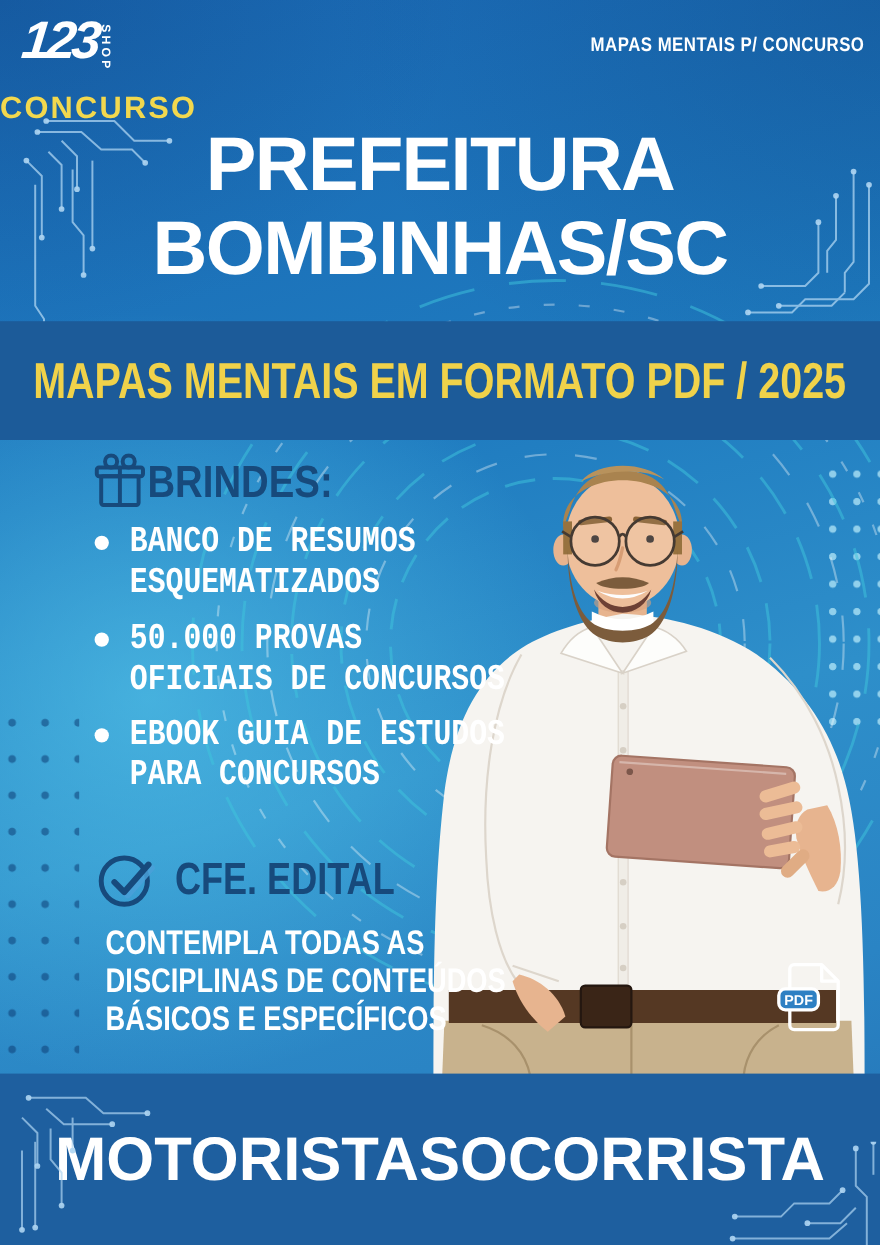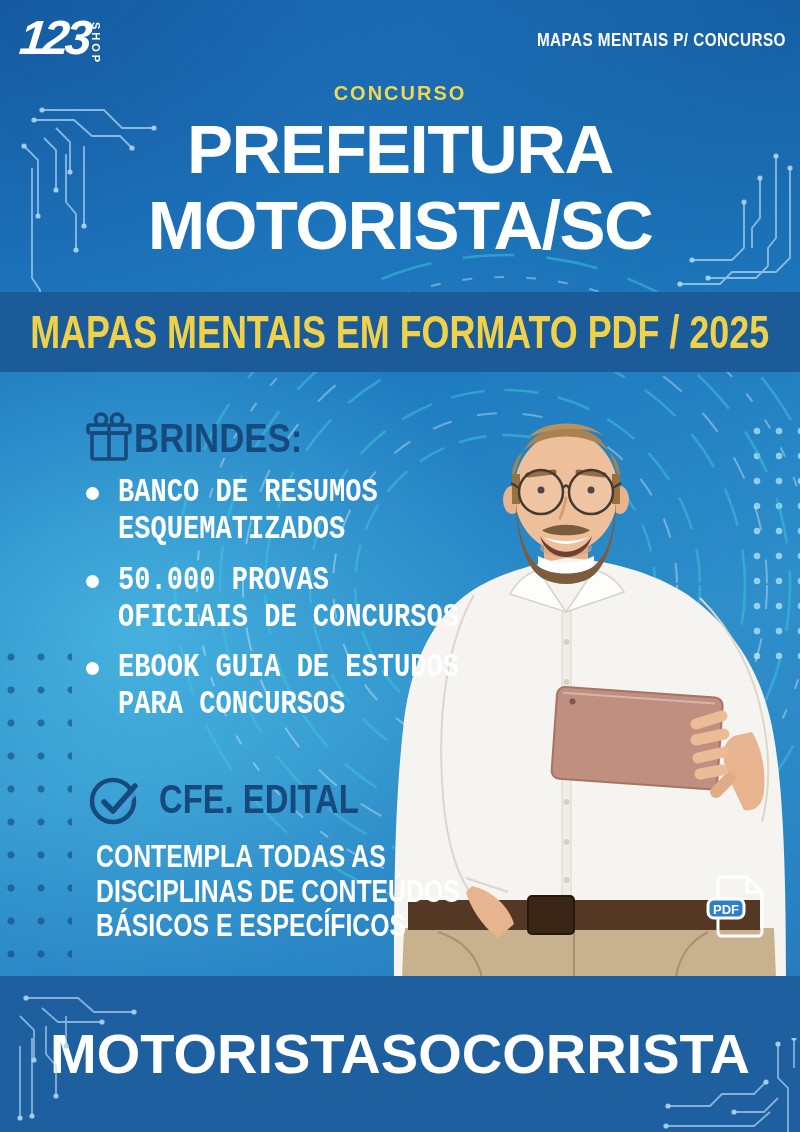--- a/index.html
+++ b/index.html
@@ -17,26 +17,26 @@
   .cnd-c{display:inline-block;transform:scaleX(.78);transform-origin:50% 50%;white-space:nowrap;}
   .cnd-r{display:inline-block;transform:scaleX(.85);transform-origin:100% 50%;white-space:nowrap;}
 
   
   .logo{left:20px;top:14px;display:flex;align-items:flex-start;color:#fff;}
   .logo-num{font-size:48px;font-weight:bold;font-style:italic;letter-spacing:-4px;line-height:1;transform:skewX(-6deg);}
   .logo-word{writing-mode:vertical-rl;font-size:11px;font-weight:bold;letter-spacing:3px;margin-top:8px;margin-left:2px;}
 
   .tagline{right:14px;top:30px;color:#fff;font-weight:bold;font-size:18px;letter-spacing:.5px;}
 
-  .kicker{left:0;top:82px;width:100%;text-align:center;color:var(--accent-yellow,#f2d84e);
-    font-weight:bold;font-size:20px;letter-spacing:2px;}
+  .kicker{left:0;top:82px;width:100%;text-align:left;color:var(--accent-yellow,#f2d84e);
+    font-weight:bold;font-size:28px;letter-spacing:2px;}
   .title{left:0;top:112px;width:100%;text-align:center;color:#fff;font-weight:bold;
     font-size:69px;line-height:1.1;letter-spacing:-1.5px;}
 
-  .banner{left:0;top:292px;width:800px;height:80px;background:var(--band-blue,#1c5b99);
+  .banner{left:0;top:292px;width:800px;height:108px;background:var(--band-blue,#1c5b99);
     display:flex;align-items:center;justify-content:center;}
   .banner-text{color:#f0d24a;font-weight:bold;font-size:46px;}
 
   .brindes-head{left:84px;top:412px;display:flex;align-items:center;}
   .brindes-label{color:var(--navy,#174a7c);font-weight:bold;font-size:41px;transform:scaleX(.85);transform-origin:0 50%;display:inline-block;white-space:nowrap;}
 
   ul.bullets{left:84px;top:474px;margin:0;padding:0;list-style:none;width:400px;font-family:Liberation Mono, monospace;}
   ul.bullets li{position:relative;padding-left:34px;margin-bottom:13px;}
   ul.bullets li::before{content:'';position:absolute;left:2px;top:13px;width:13px;height:13px;border-radius:50%;background:#fff;}
   .b-text{color:#fff;font-weight:bold;font-size:33px;line-height:1.13;transform:scaleX(.82);transform-origin:0 0;display:inline-block;}
@@ -262,21 +262,21 @@
     <span class="logo-word">SHOP</span>
   </div>
 
   <div class="abs tagline content">
     <span class="cnd-r">MAPAS MENTAIS P/ CONCURSO</span>
   </div>
 
   <div class="abs kicker content">CONCURSO</div>
   <div class="abs title content">
     <div>PREFEITURA</div>
-    <div>MOTORISTA/SC</div>
+    <div>BOMBINHAS/SC</div>
   </div>
 
   <div class="abs banner">
     <span class="banner-text cnd-c">MAPAS MENTAIS EM FORMATO PDF / 2025</span>
   </div>
 
   <div class="abs brindes-head content">
     <svg width="50" height="52" viewBox="0 0 50 52">
       <g fill="none" stroke="var(--navy,#174a7c)" stroke-width="3.6">
         <rect x="8" y="21" width="34" height="26" rx="2"></rect>

